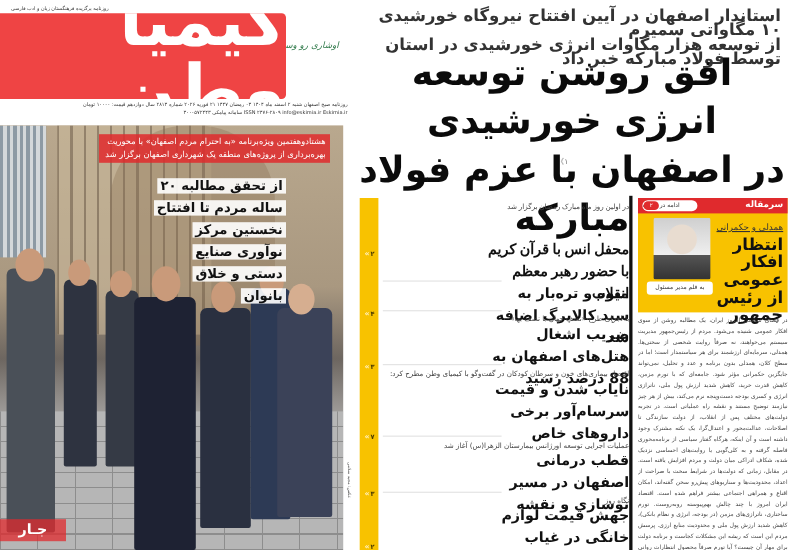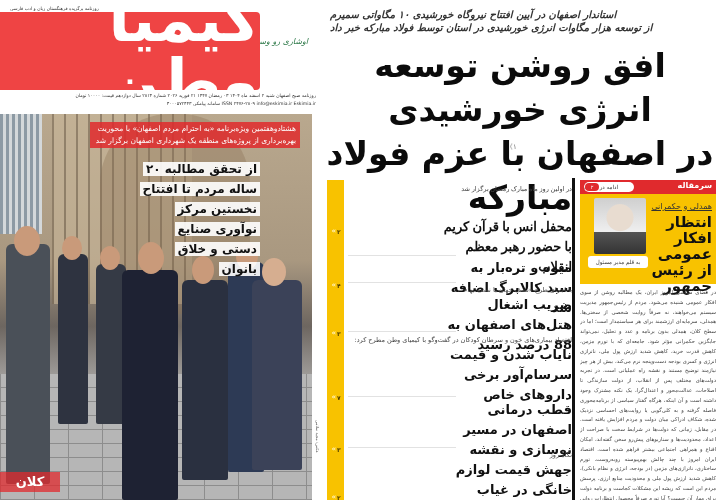--- a/index.html
+++ b/index.html
@@ -90,22 +90,22 @@
   }
   .watermark {
     position: absolute; left: 0; top: 472px; width: 60px; height: 20px;
     background: rgba(224,42,45,0.75); color: #fff; font-weight: bold;
     font-size: 13px; text-align: center; line-height: 20px; direction: rtl;
   }
 
   
   .kicker {
     position: absolute; left: 330px; top: 8px; width: 380px;
-    text-align: left; direction: rtl;
-    font-size: 10px; font-weight: bold; color: #333; line-height: 13px; font-style: italic;
+    text-align: right; direction: rtl;
+    font-size: 15px; font-weight: bold; color: #333; line-height: 13px;
   }
   .main-headline {
     position: absolute; left: 325px; top: 44px; width: 390px;
     text-align: center; direction: rtl;
     font-weight: bold; font-size: 33px; line-height: 44px; color: #0b0b0b;
     letter-spacing: -1px;
   }
   .page-ref {
     position: absolute; left: 506px; top: 142px; font-size: 7px; color: #777;
   }
@@ -207,21 +207,21 @@
     <div class="head" style="left:236px;top:128px;width:22px;height:28px;"></div>
     <div class="person" style="left:252px;top:166px;width:50px;height:190px;background:#3b4258;"></div>
     <div class="head" style="left:262px;top:144px;width:24px;height:28px;background:#d6ae90;"></div>
 
     <div class="caption-red">هشتادوهفتمین ویژه‌برنامه «به احترام مردم اصفهان» با محوریت بهره‌برداری از پروژه‌های منطقه یک شهرداری اصفهان برگزار شد</div>
     <div class="caption-headline">
       <span>از تحقق مطالبه ۲۰ ساله مردم تا افتتاح نخستین مرکز نوآوری صنایع دستی و خلاق بانوان</span>
     </div>
   </div>
   <div class="photo-credit">عکس: مجید سلامی</div>
-  <div class="watermark">کلان</div>
+  <div class="watermark">جـار</div>
 
   <div class="kicker">
     <div>استاندار اصفهان در آیین افتتاح نیروگاه خورشیدی ۱۰ مگاواتی سمیرم</div>
     <div>از توسعه هزار مگاوات انرژی خورشیدی در استان توسط فولاد مبارکه خبر داد</div>
   </div>
   <div class="main-headline">
     <div>افق روشن توسعه انرژی خورشیدی</div>
     <div>در اصفهان با عزم فولاد مبارکه</div>
   </div>
   <div class="page-ref">《۱</div>
@@ -261,20 +261,21 @@
     <div class="news-kicker" style="white-space:normal;">اقتصاد بیماری‌های خون و سرطان کودکان در گفت‌وگو با کیمیای وطن مطرح کرد:</div>
     <div class="news-title" style="width:130px;">نایاب شدن و قیمت سرسام‌آور برخی داروهای خاص</div>
   </div>
   <div class="page-badge" style="top:392px;">
       <span class="chev">«</span>
       <span>۷</span>
     </div>
   <div class="news-divider" style="top:396px;"></div>
 
   <div class="news-item" style="top:400px;">
+    <div class="news-kicker">عملیات اجرایی توسعه اورژانس بیمارستان الزهرا(س) آغاز شد</div>
     <div class="news-title" style="width:130px;">قطب درمانی اصفهان در مسیر نوسازی و نقشه</div>
   </div>
   <div class="page-badge" style="top:444px;">
       <span class="chev">«</span>
       <span>۳</span>
     </div>
   <div class="news-divider" style="top:447px;"></div>
 
   <div class="news-item" style="top:450px;">
     <div class="news-kicker">نگاه روز</div>

